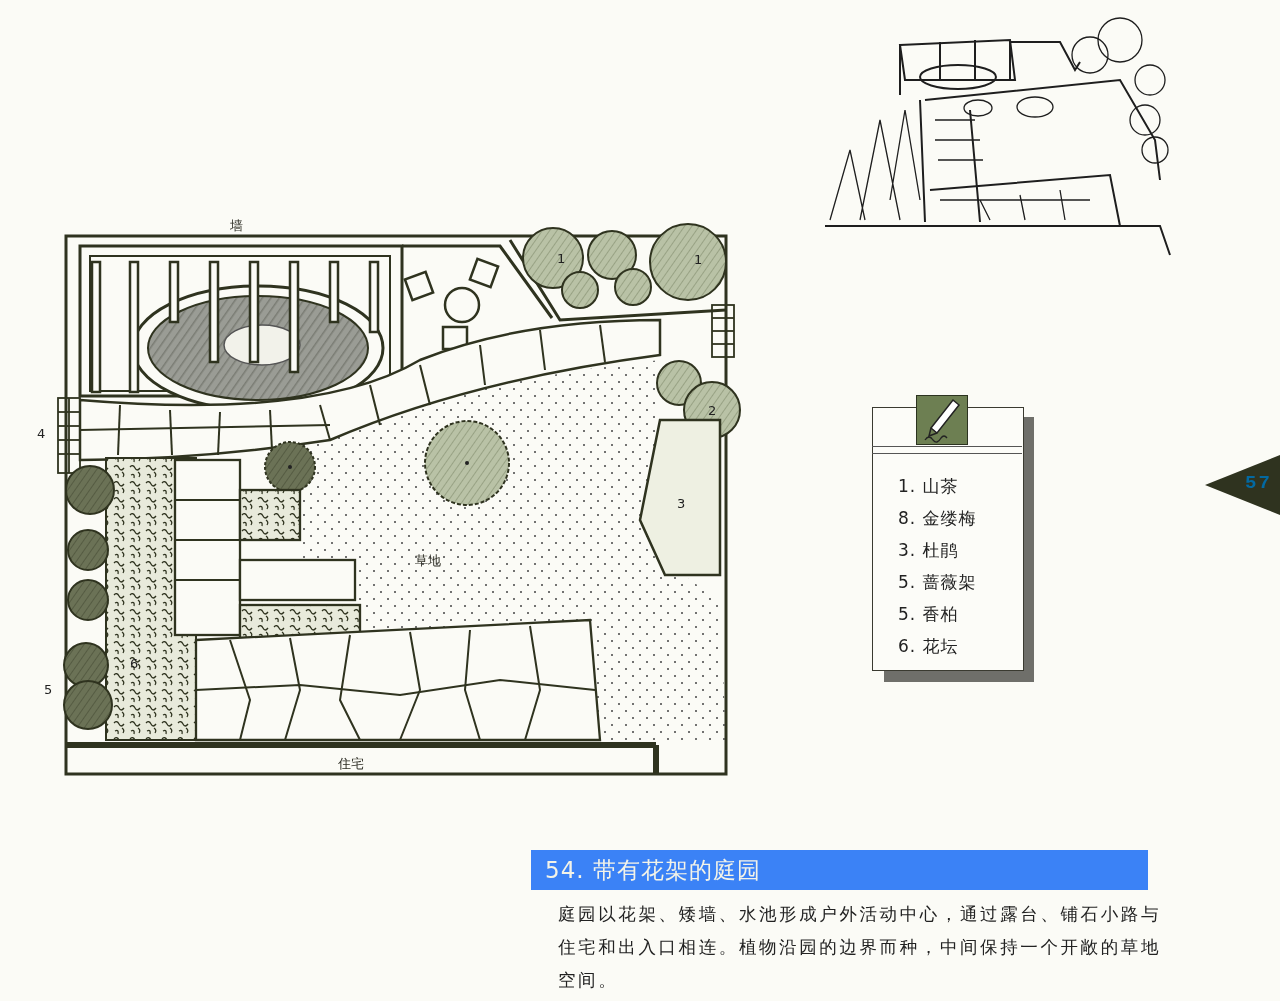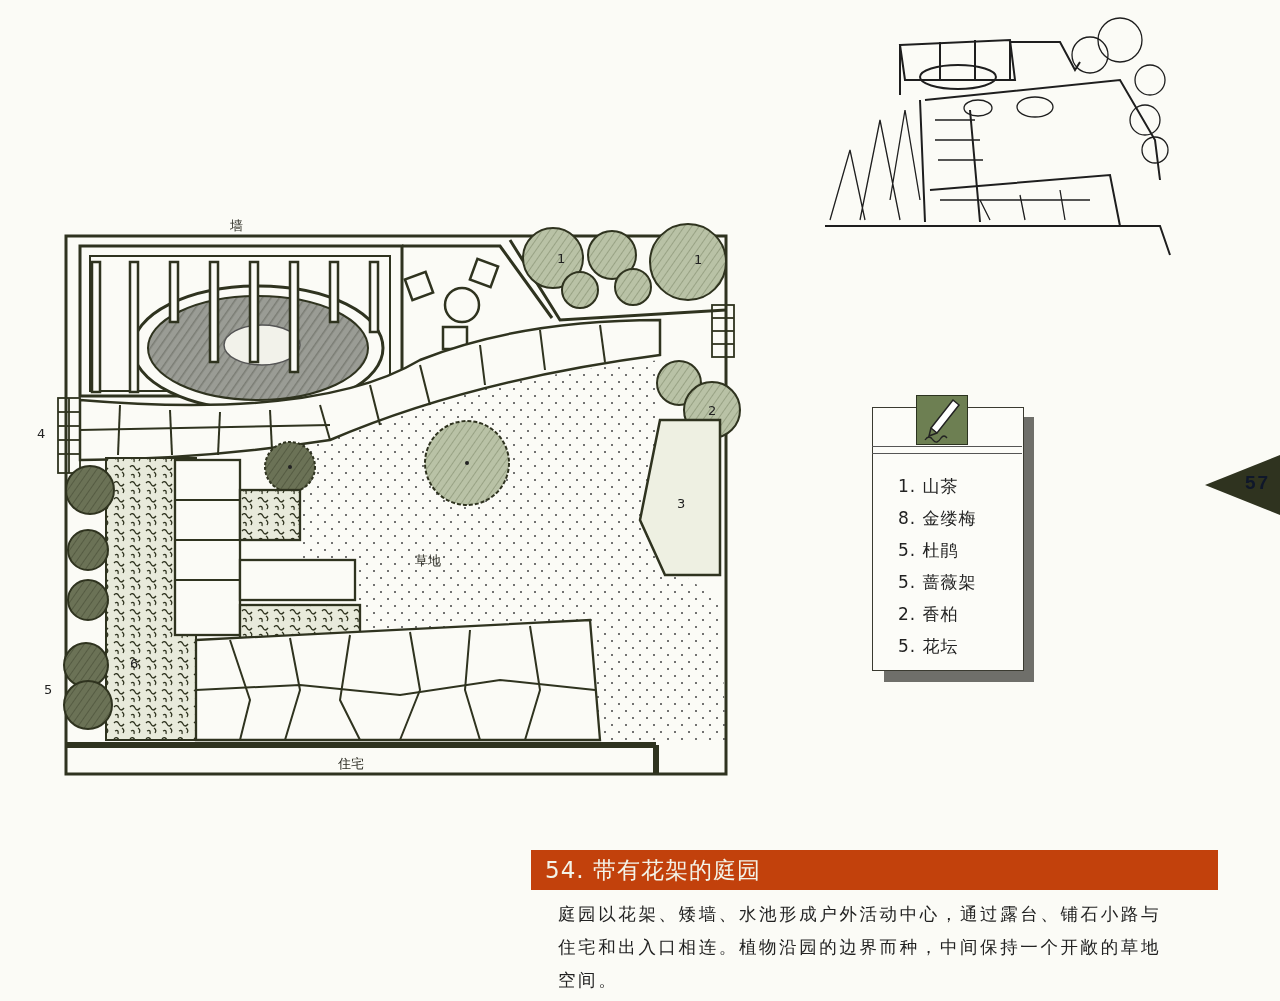--- a/index.html
+++ b/index.html
@@ -7,22 +7,22 @@
   .abs{position:absolute;}
   #plan{left:0;top:0;}
   #persp{left:820px;top:0px;}
   #note{left:872px;top:395px;width:160px;height:290px;}
   .note-shadow{position:absolute;left:12px;top:22px;width:150px;height:265px;background:#6f6f6a;}
   .note-card{position:absolute;left:0;top:12px;width:150px;height:262px;background:#fcfcf8;border:1.5px solid #3a3a30;}
   .note-icon{position:absolute;left:44px;top:0;width:50px;height:48px;background:#6d7f52;border:1.5px solid #2c3320;}
   .note-list{position:absolute;left:26px;top:75px;list-style:none;margin:0;padding:0;}
   .note-list li{font-size:17px;height:32px;line-height:32px;letter-spacing:1px;color:#222;white-space:nowrap;}
   #page-tab{left:1205px;top:455px;width:75px;height:60px;}
-  .page-num{position:absolute;left:40px;top:17px;font-family:Liberation Sans, sans-serif;font-weight:bold;font-size:19px;color:#0f172a;letter-spacing:2px;}
-  #title-bar{left:531px;top:850px;width:687px;height:40px;background:#c2410c;}
+  .page-num{position:absolute;left:40px;top:17px;font-family:Liberation Mono, monospace;font-weight:bold;font-size:19px;color:#0369a1;letter-spacing:2px;}
+  #title-bar{left:531px;top:850px;width:617px;height:40px;background:#3b82f6;}
   #title-bar span{position:absolute;left:14px;top:5px;color:#f3f3e8;font-size:23px;letter-spacing:1px;white-space:nowrap;}
   #desc{left:558px;top:898px;width:620px;font-size:17.5px;line-height:33px;letter-spacing:2.6px;color:#222;}
 </style>
 </head>
 <body>
 
 <svg id="plan" class="abs" width="760" height="790" viewBox="0 0 760 790">
   <defs>
     <pattern id="hatch" width="6" height="6" patternUnits="userSpaceOnUse" patternTransform="rotate(35)">
       <rect width="6" height="6" fill="#b9c2a6"></rect>
@@ -204,24 +204,24 @@
   <div class="note-icon">
     <svg width="50" height="48" viewBox="0 0 50 48">
       <path d="M14 32 L36 4 L42 9 L20 37 Z" fill="#fff" stroke="#222" stroke-width="1.5"></path>
       <path d="M14 32 L12 40 L20 37" fill="none" stroke="#222" stroke-width="1.5"></path>
       <path d="M8 44 q4 -6 8 0 q4 5 8 -2 q3 -4 6 0" fill="none" stroke="#222" stroke-width="1.3"></path>
     </svg>
   </div>
   <ul class="note-list">
     <li>1. 山茶</li>
     <li>8. 金缕梅</li>
-    <li>5. 杜鹃</li>
+    <li>3. 杜鹃</li>
     <li>5. 蔷薇架</li>
-    <li>2. 香柏</li>
-    <li>5. 花坛</li>
+    <li>5. 香柏</li>
+    <li>6. 花坛</li>
   </ul>
 </div>
 
 <div id="page-tab" class="abs">
   <svg width="75" height="60" viewBox="0 0 75 60">
     <polygon points="0,30 75,0 75,60" fill="#2f331f"></polygon>
   </svg>
   <span class="page-num">57</span>
 </div>
 

